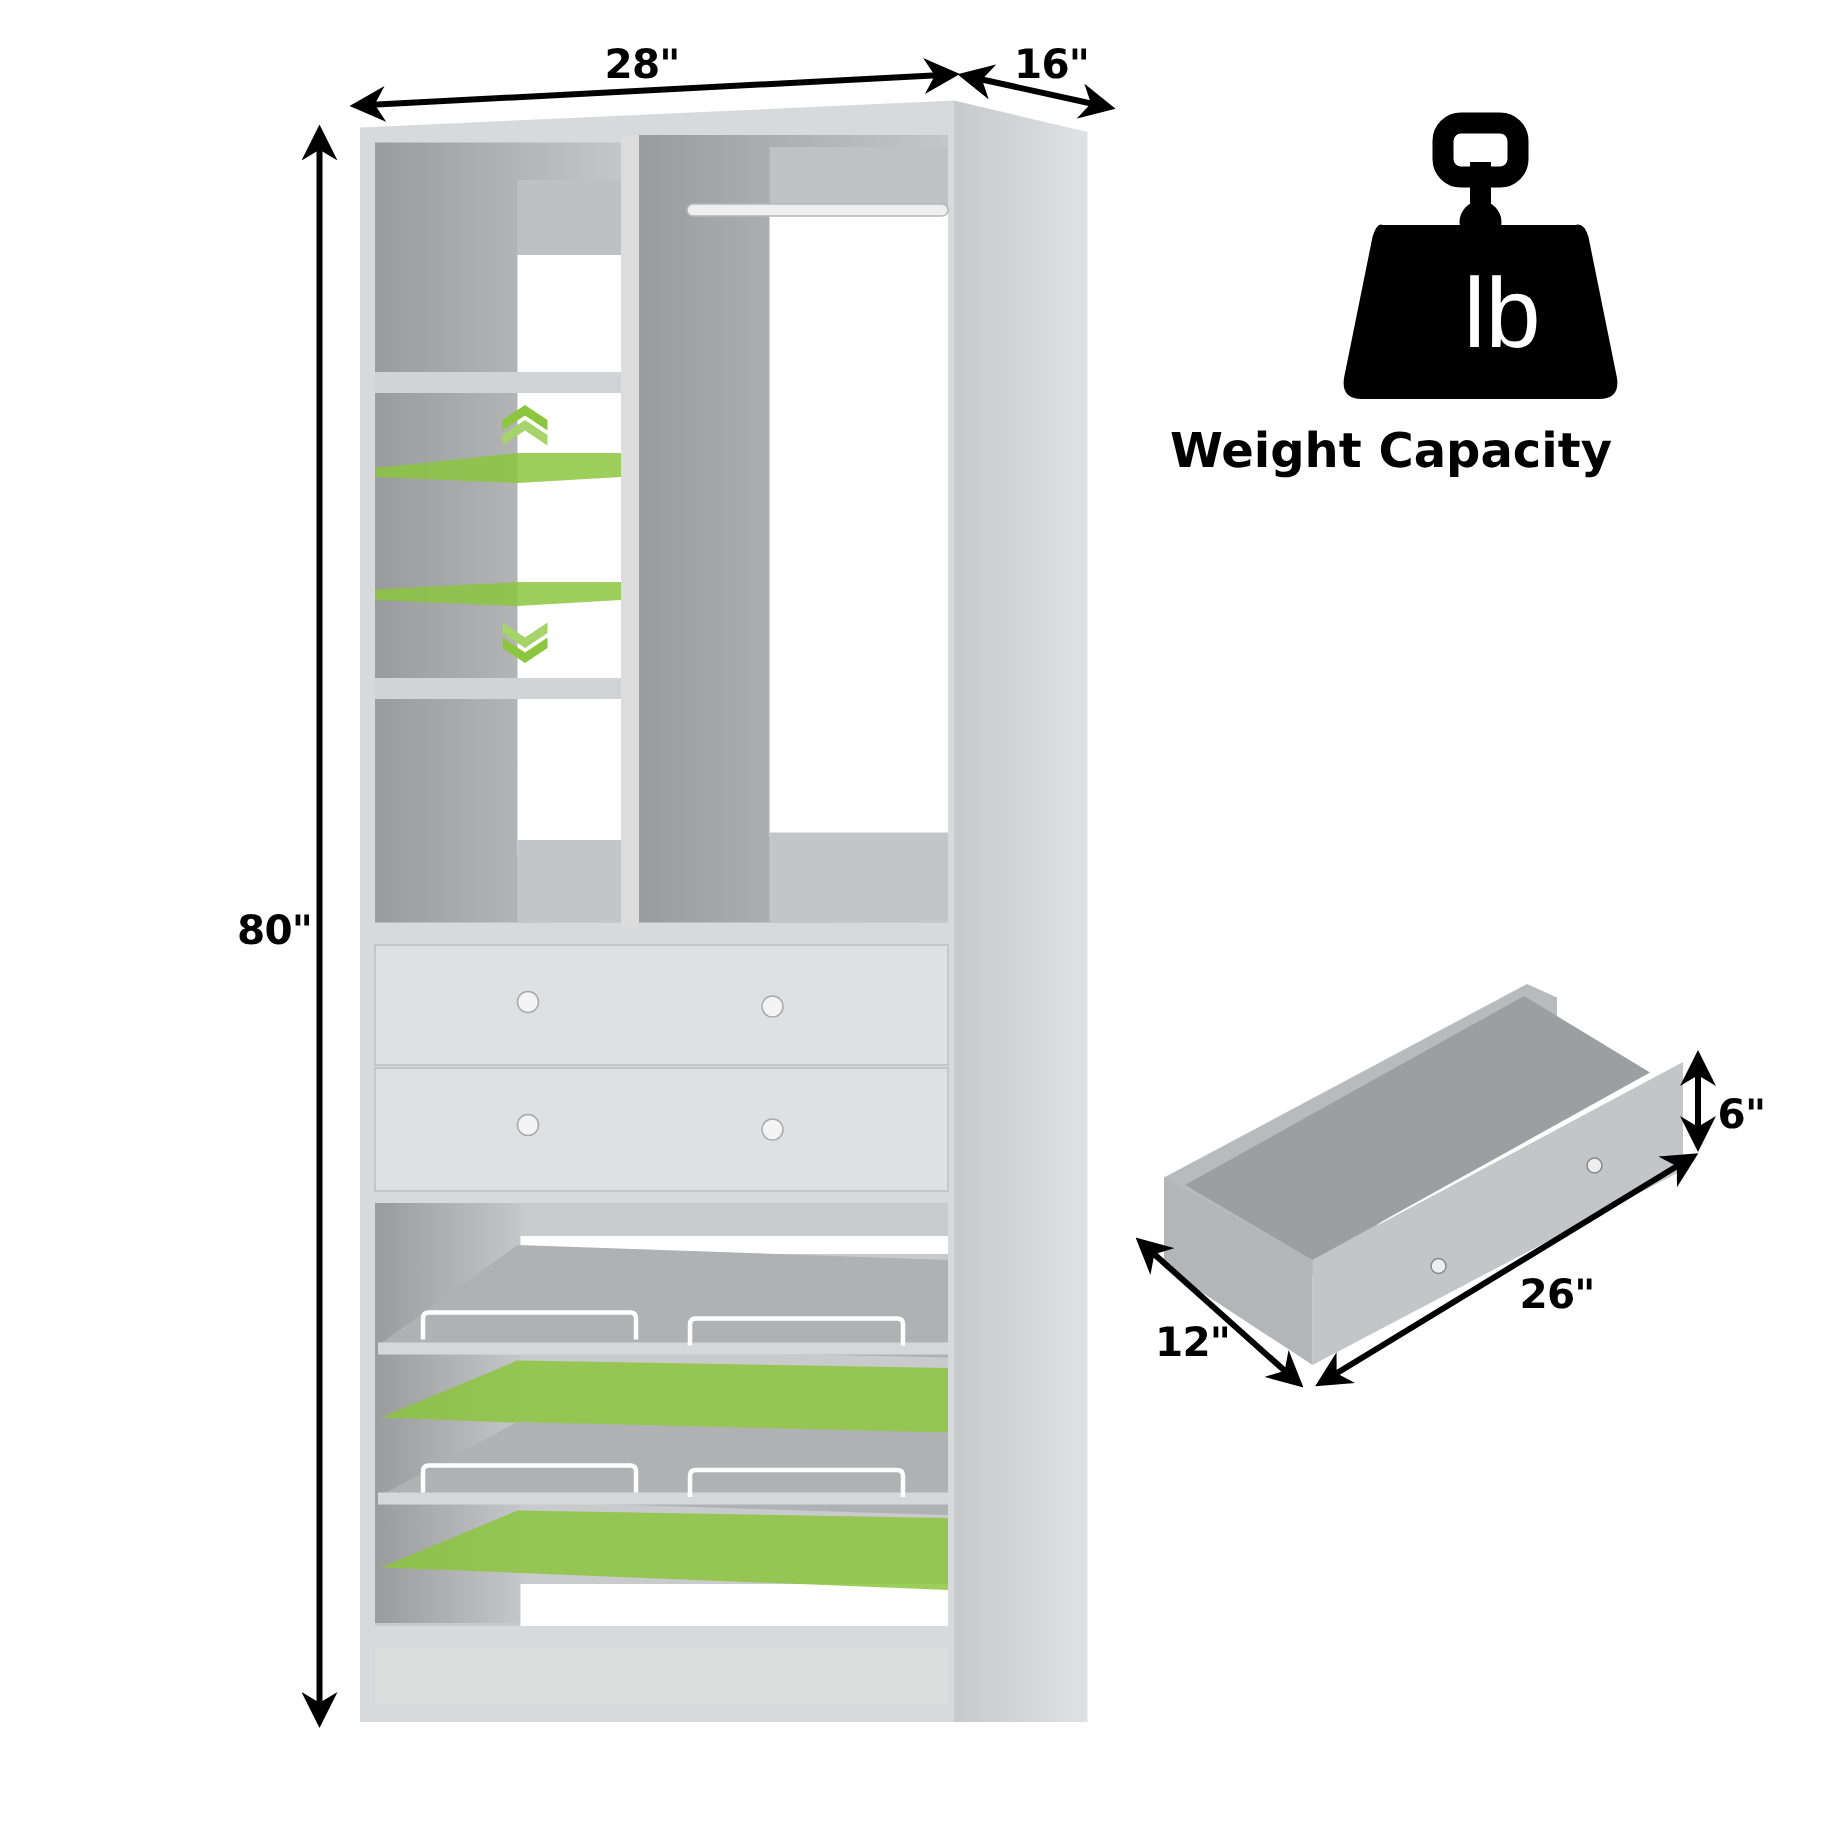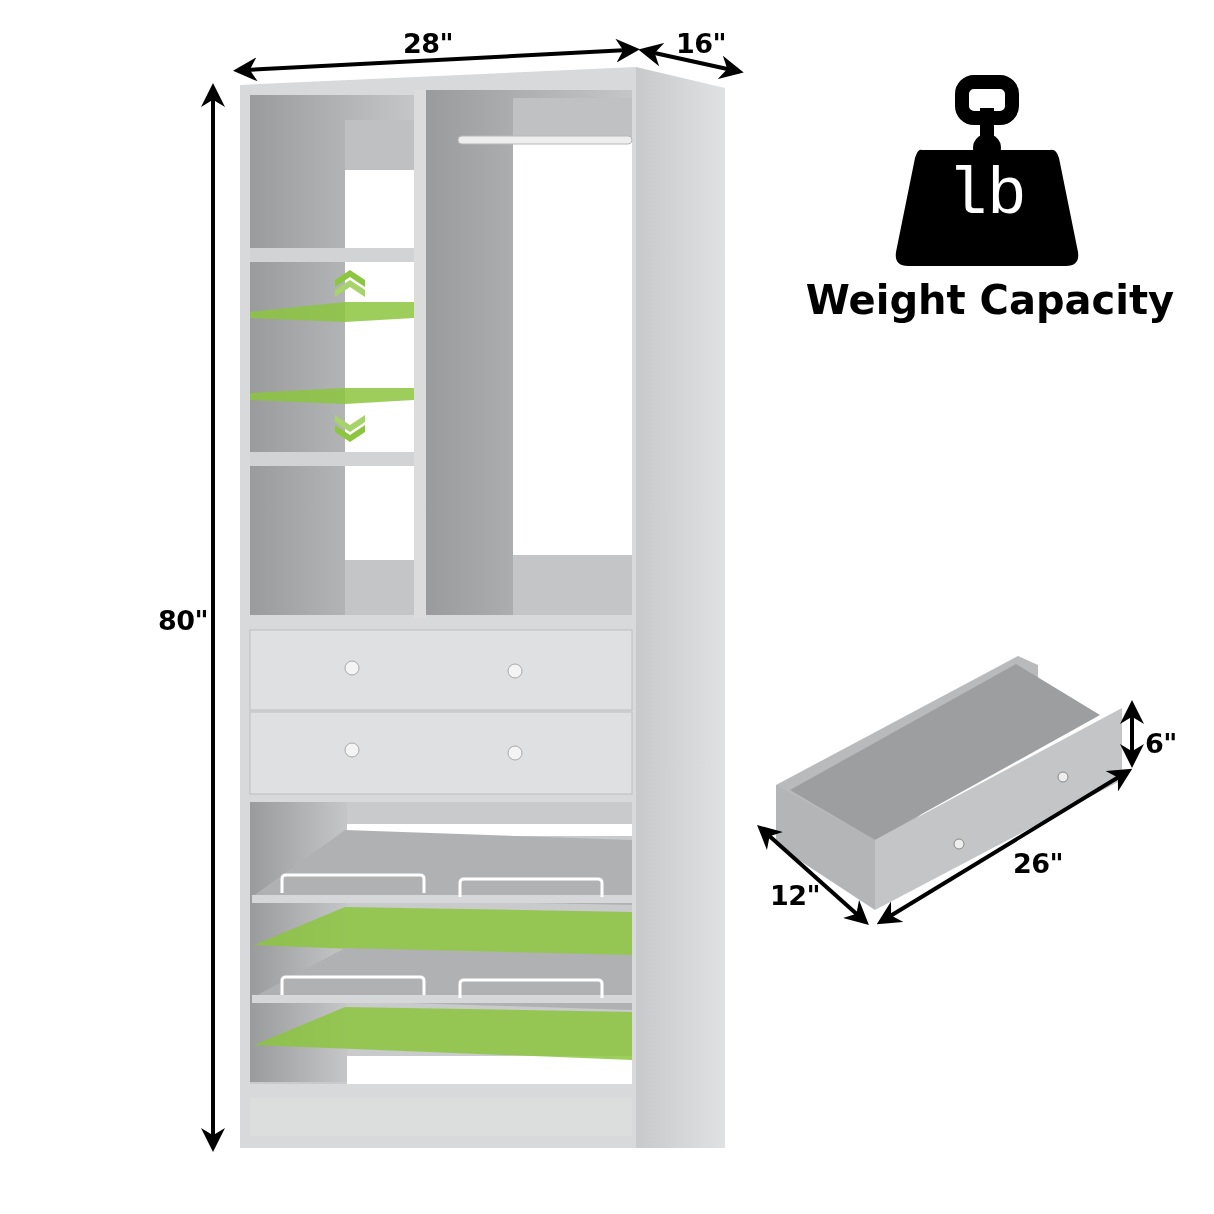--- a/index.html
+++ b/index.html
@@ -1,19 +1,19 @@
 <!DOCTYPE html>
 <html><head>
 <meta charset="utf-8">
 <style>
   html, body { margin: 0; padding: 0; background: #ffffff; }
   body { width: 1214px; height: 1214px; position: relative; overflow: hidden; font-family: "DejaVu Sans", sans-serif; }
   .abs { position: absolute; }
   .dim-label { position: absolute; font-family: "DejaVu Sans", sans-serif; font-weight: 700; color: #000; font-size: 27px; letter-spacing: -0.5px; }
-  .weight-title { position: absolute; left: 780px; top: 280px; width: 420px; text-align: center; font-family: "DejaVu Sans", sans-serif; font-weight: 700; color: #000; font-size: 40px; line-height: 40px; }
+  .weight-title { position: absolute; left: 780px; top: 280px; width: 420px; font-family: "DejaVu Sans", sans-serif; font-weight: 700; color: #000; font-size: 32px; line-height: 40px; }
   .shelf { fill: #d2d3d4; }
   svg { position: absolute; left: 0; top: 0; }
 </style>
 </head>
 <body>
 
 <svg width="1214" height="1214" viewBox="0 0 1214 1214">
   <defs>
     <marker id="ah" viewBox="0 0 10 10" refX="5" refY="5" markerWidth="6" markerHeight="6" orient="auto-start-reverse">
       <path d="M0,0 L10,5 L0,10 L3,5 z" fill="#000"></path>
@@ -123,21 +123,21 @@
   </g>
   <g>
     <line x1="766" y1="833" x2="860" y2="917" stroke="#000" stroke-width="4" marker-start="url(#ah)" marker-end="url(#ah)"></line>
   </g>
 </svg>
 
 <div class="dim-label" style="left:403px; top:28px;">28"</div>
 <div class="dim-label" style="left:676px; top:28px;">16"</div>
 <div class="dim-label" style="left:158px; top:605px;">80"</div>
 
-<div class="abs" style="left:947px; top:158px; width:80px; text-align:center; color:#fff; font-family:Liberation Mono, monospace; font-size:66px; line-height:76px;">lb</div>
+<div class="abs" style="left:947px; top:170px; width:80px; text-align:right; color:#fff; font-family:Liberation Sans, sans-serif; font-size:66px; line-height:76px;">lb</div>
 
 <div class="weight-title">
   <div>Weight Capacity</div>
 </div>
 
 <div class="dim-label" style="left:1145px; top:728px;">6"</div>
 <div class="dim-label" style="left:1013px; top:848px;">26"</div>
 <div class="dim-label" style="left:770px; top:880px;">12"</div>
 
 </body></html>

